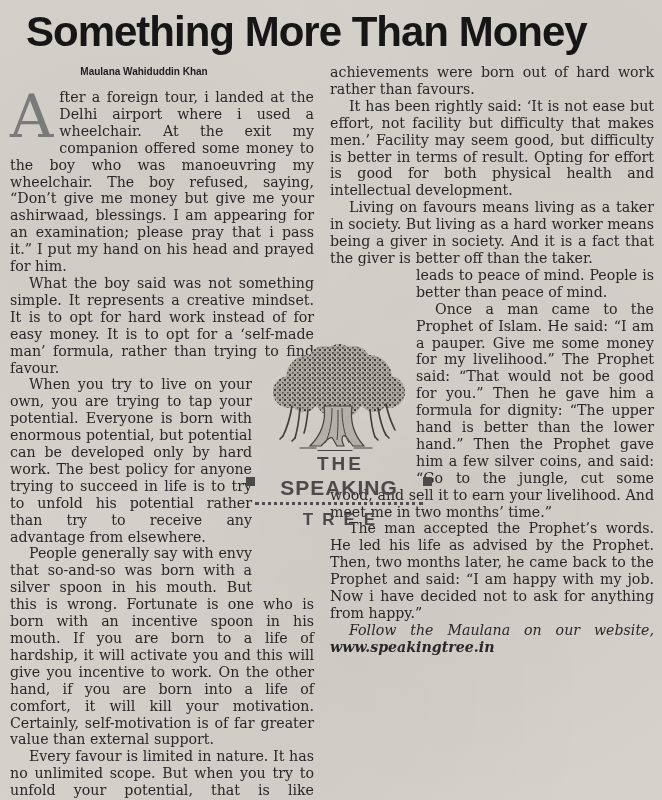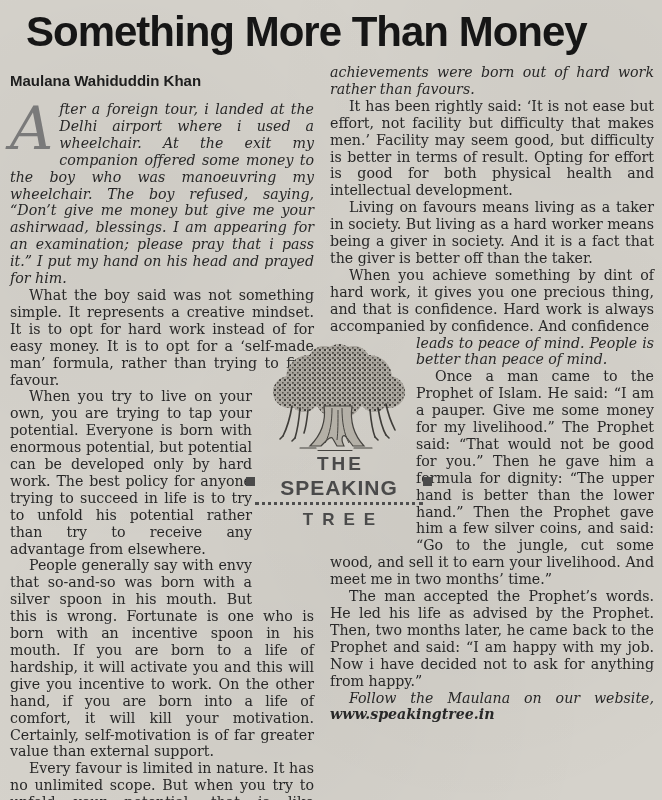--- a/index.html
+++ b/index.html
@@ -28,34 +28,35 @@
     color:#161616;
     margin:0 0 8px 0;
     padding-left:16px;
   }
   .columns{display:flex;gap:16px;}
   .col-left{width:304px;flex:0 0 304px;}
   .col-right{flex:1;min-width:0;}
   .byline{
     font-family:"Liberation Sans", sans-serif;
     font-weight:700;
-    font-size:15px;
+    font-size:10px;
     color:#1e1e1e;
-    margin:8px 36px 12px 0;
+    text-align:center;
+    margin:2px 36px 12px 0;
   }
   p.art{
     margin:0;
     font-size:14.2px;
     line-height:16.9px;
     text-align:justify;
     text-indent:19px;
     hyphens:auto;
     -webkit-hyphens:auto;
   }
-  p.noindent{text-indent:0;font-style:italic;}
+  p.noindent{text-indent:0;}
   .dropcap{
     float:left;
     font-family:"DejaVu Serif", serif;
     font-size:60px;
     line-height:50px;
     color:#7a7a7a;
     padding:2px 6px 0 0;
   }
   .wrapL{float:right;width:62px;height:204px;}
   .wrapR{float:left;width:86px;height:204px;}
@@ -97,21 +98,20 @@
         <div class="wrapL"></div>
         <p class="art">When you try to live on your own, you are trying to tap your potential. Everyone is born with enormous potential, but potential can be developed only by hard work. The best policy for anyone trying to succeed in life is to try to unfold his potential rather than try to receive any advantage from elsewhere.</p>
         <p class="art">People generally say with envy that so-and-so was born with a silver spoon in his mouth. But this is wrong. Fortunate is one who is born with an incentive spoon in his mouth. If you are born to a life of hardship, it will activate you and this will give you incentive to work. On the other hand, if you are born into a life of comfort, it will kill your motivation. Certainly, self-motivation is of far greater value than external support.</p>
         <p class="art">Every favour is limited in nature. It has no unlimited scope. But when you try to unfold your potential, that is like embarking upon a journey that is limitless. Favour may give you temporary relief, but hard work is the only way to achieve great success. All super</p>
       </div>
 
       <div class="col-right">
         <p class="art noindent">achievements were born out of hard work rather than favours.</p>
         <p class="art">It has been rightly said: ‘It is not ease but effort, not facility but difficulty that makes men.’ Facility may seem good, but difficulty is better in terms of result. Opting for effort is good for both physical health and intellectual development.</p>
         <p class="art">Living on favours means living as a taker in society. But living as a hard worker means being a giver in society. And it is a fact that the giver is better off than the taker.</p>
-        <p class="art">When you achieve something by dint of hard work, it gives you one precious thing, and that is confidence. Hard work is always accompanied by confidence. And confidence</p>
 
         <div class="wrapR"></div>
         <p class="art noindent">leads to peace of mind. People is better than peace of mind.</p>
         <p class="art">Once a man came to the Prophet of Islam. He said: “I am a pauper. Give me some money for my livelihood.” The Prophet said: “That would not be good for you.” Then he gave him a formula for dignity: “The upper hand is better than the lower hand.” Then the Prophet gave him a few silver coins, and said: “Go to the jungle, cut some wood, and sell it to earn your livelihood. And meet me in two months’ time.”</p>
         <p class="art">The man accepted the Prophet’s words. He led his life as advised by the Prophet. Then, two months later, he came back to the Prophet and said: “I am happy with my job. Now i have decided not to ask for anything from happy.”</p>
 
         <p class="art footer-note"><span>Follow the Maulana on our website,</span> <span class="url">www.speakingtree.in</span></p>
       </div>
     </div>
   </div>

